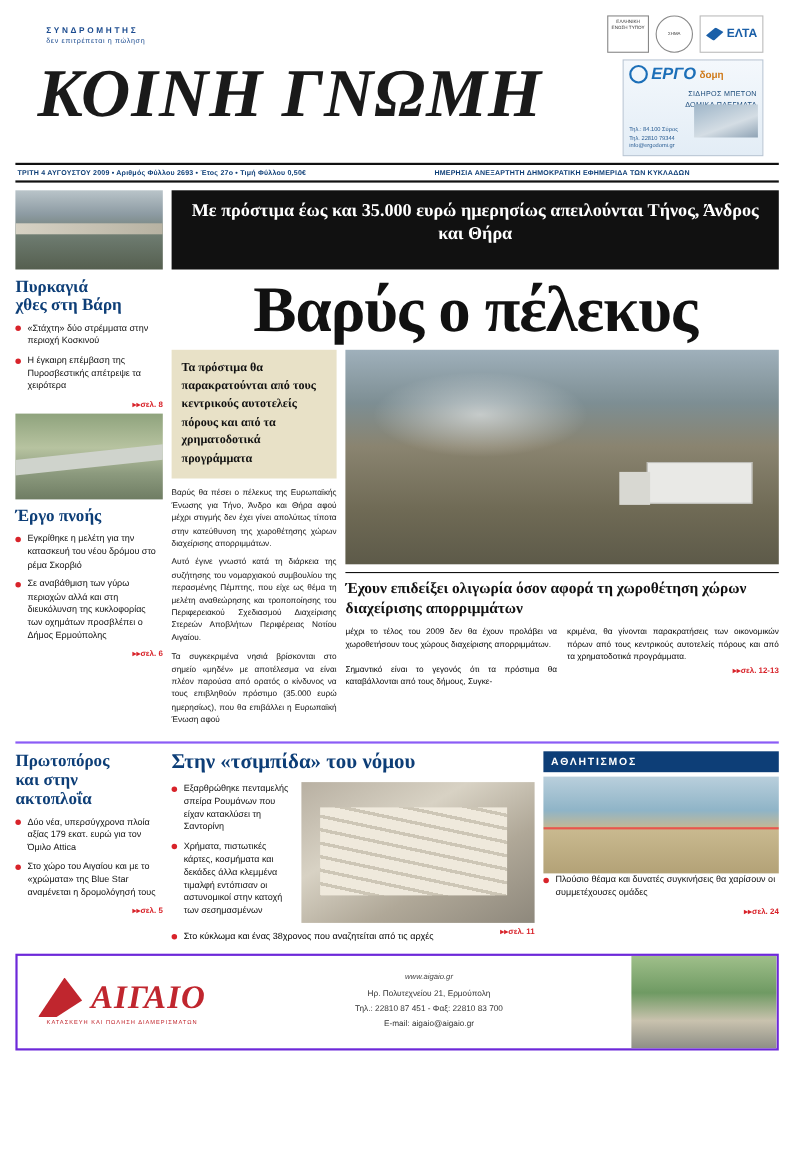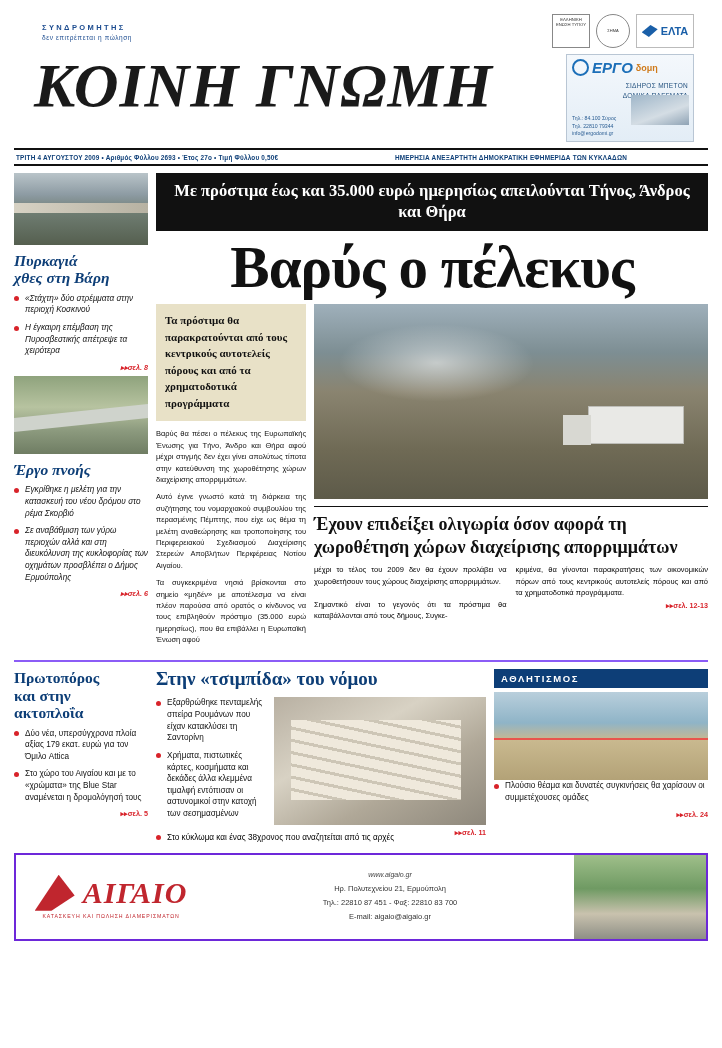--- a/index.html
+++ b/index.html
@@ -127,21 +127,21 @@
   }
   .dateline .left { width: 300px; }
   .dateline .right { flex: 1; text-align: center; color: #0d3e77; }
 
   
   .content {
     display: flex;
     gap: 8px;
     margin-top: 7px;
   }
-  .col-left { width: 134px; font-style: italic; }
+  .col-left { width: 134px; }
   .col-main { flex: 1; }
 
   .photo {
     background: #9aa7ae;
     position: relative;
     overflow: hidden;
   }
   .ph-fire {
     height: 72px;
     background:
@@ -195,21 +195,21 @@
 
   
   .kicker {
     background: #111;
     color: #fff;
     text-align: center;
     font-family: "Liberation Serif", serif;
     font-weight: bold;
     font-size: 16.5px;
     line-height: 1.25;
-    padding: 8px 6px 9px;
+    padding: 8px 6px 23px;
   }
   .main-headline {
     font-family: "Liberation Serif", serif;
     font-weight: bold;
     font-size: 59px;
     text-align: center;
     color: #111;
     letter-spacing: -1px;
     line-height: 1.02;
     margin: 6px 0 7px;
@@ -253,21 +253,21 @@
   }
   .ph-dump .smoke {
     position:absolute; left:6%; top:10%;
     width: 50%; height: 40%;
     background: radial-gradient(ellipse at center, rgba(255,255,255,.55), rgba(255,255,255,0) 70%);
   }
 
   .subhead {
     font-family: "Liberation Serif", serif;
     font-weight: bold;
-    font-size: 18px;
+    font-size: 14px;
     line-height: 1.25;
     color: #111;
     border-top: 1.5px solid #111;
     padding-top: 6px;
     margin-top: 7px;
   }
   .two-col {
     display: flex; gap: 9px;
     margin-top: 6px;
   }

